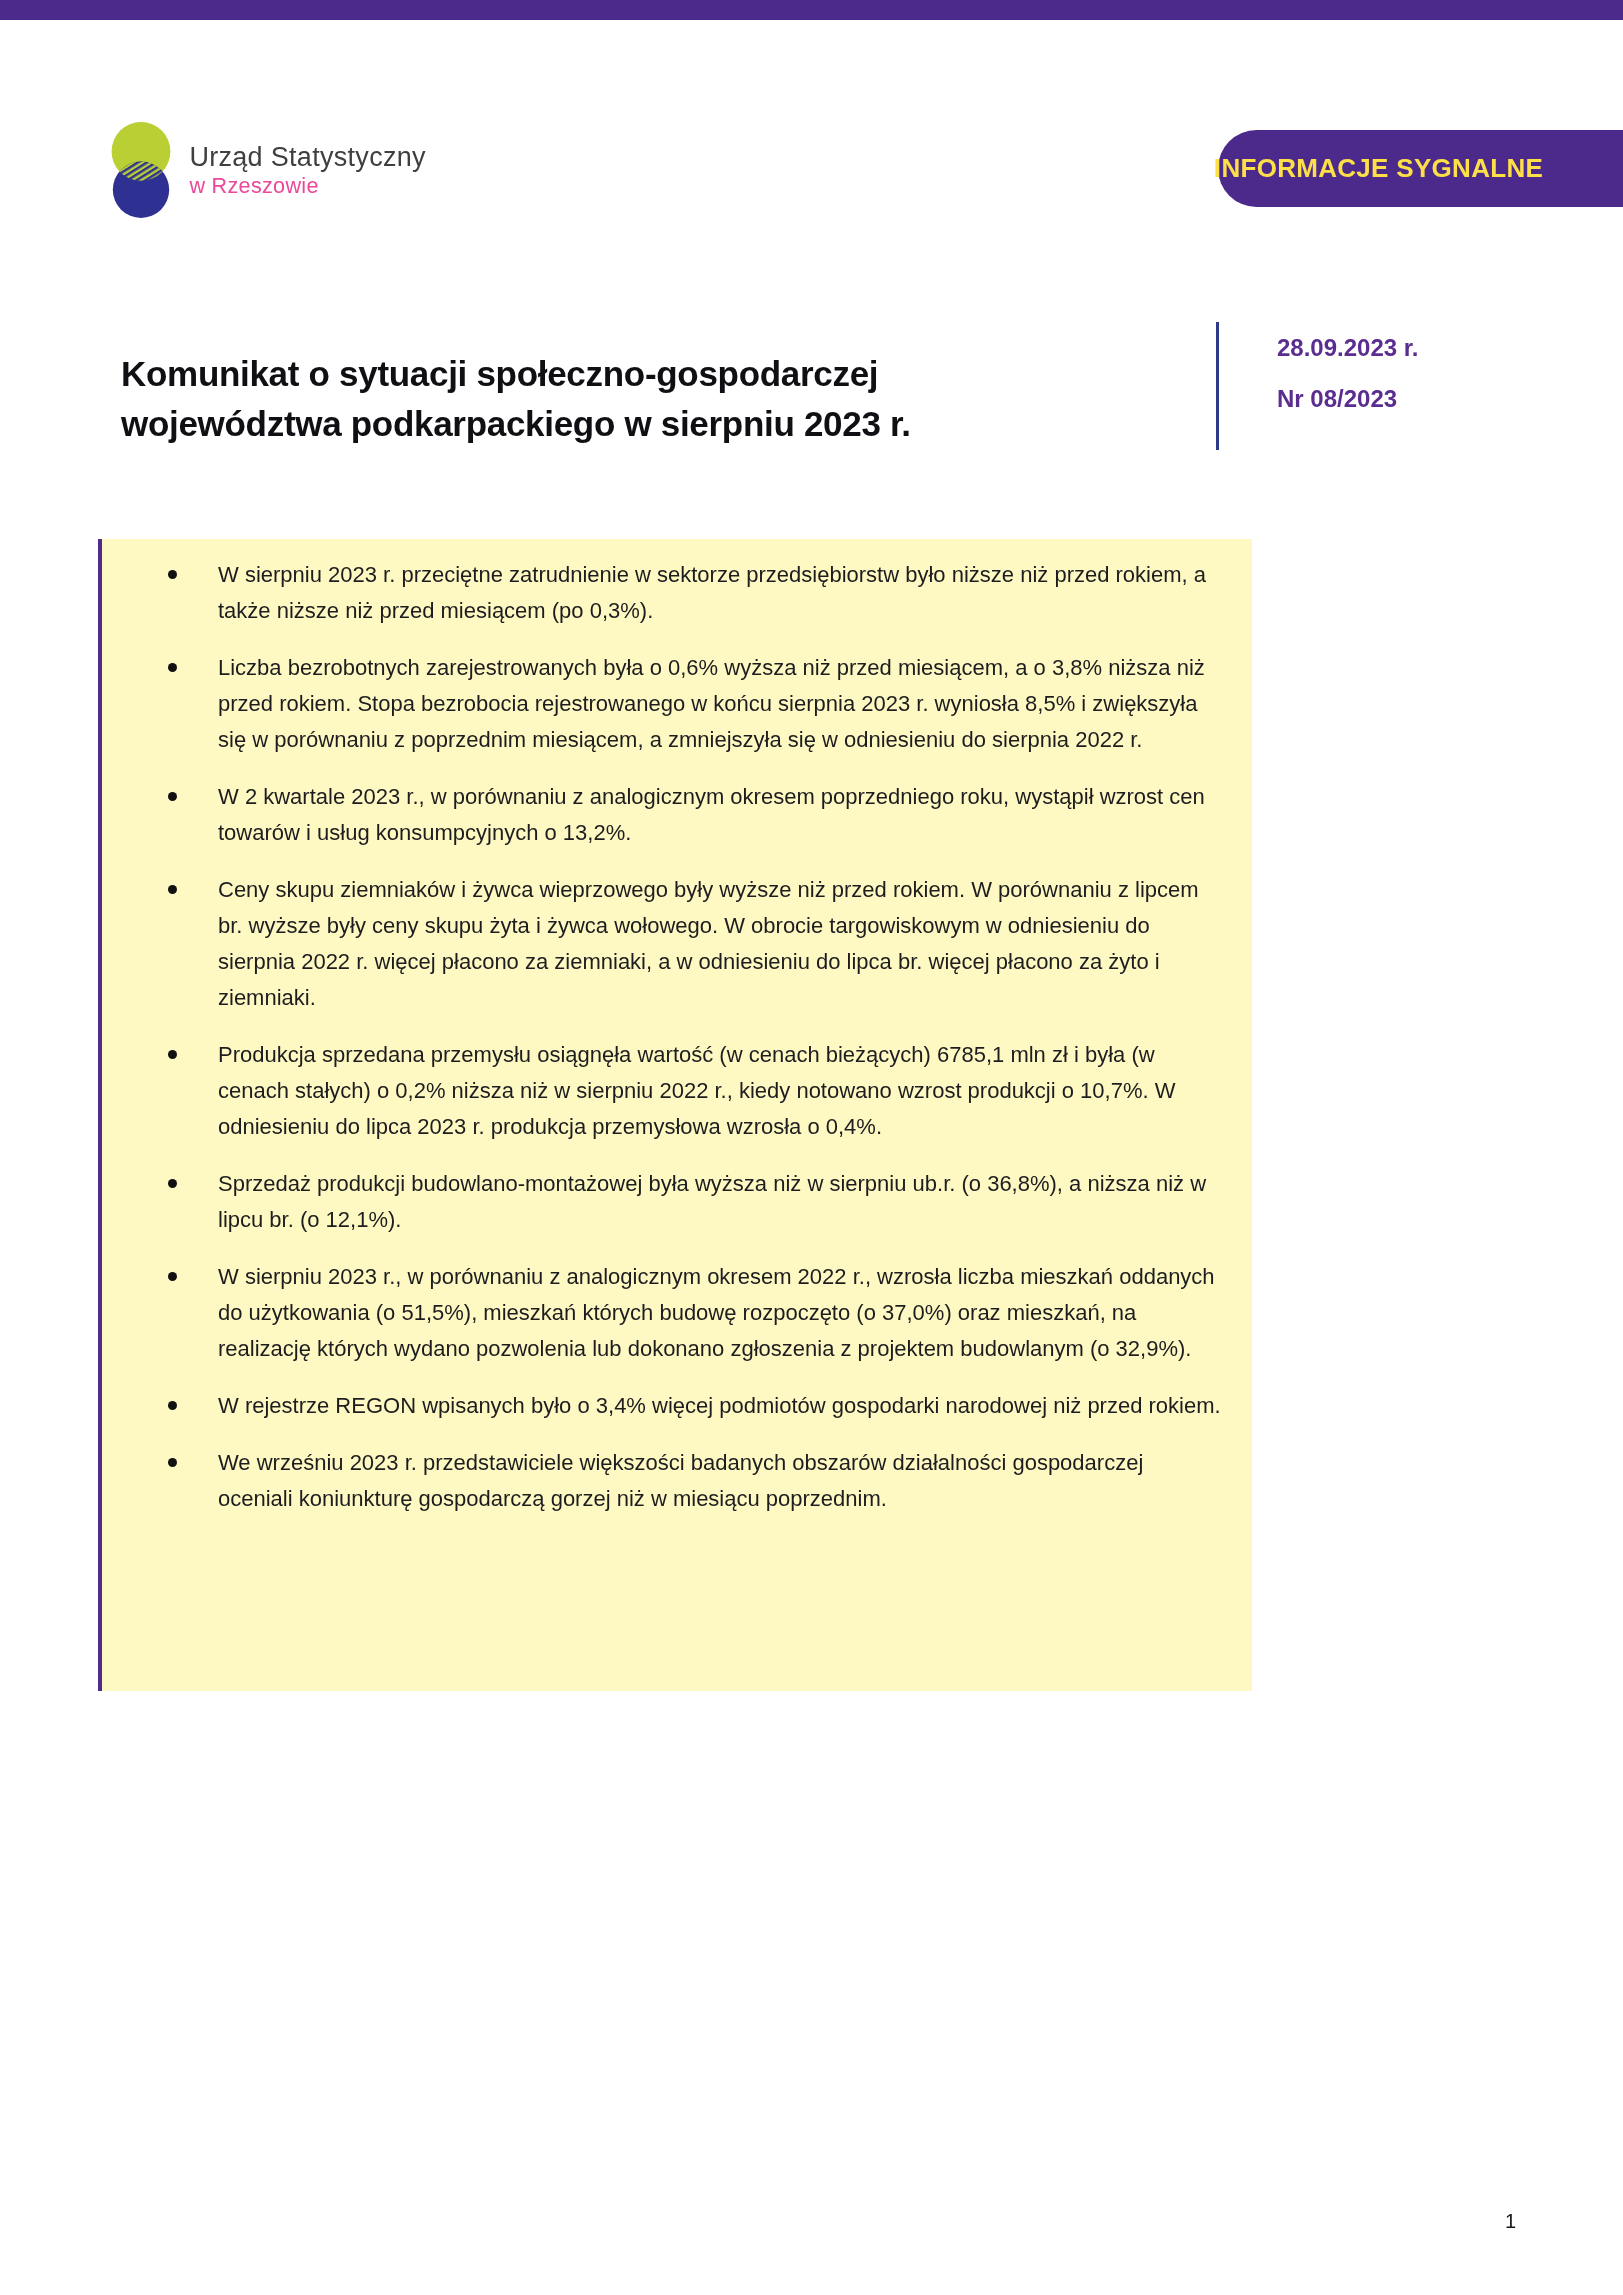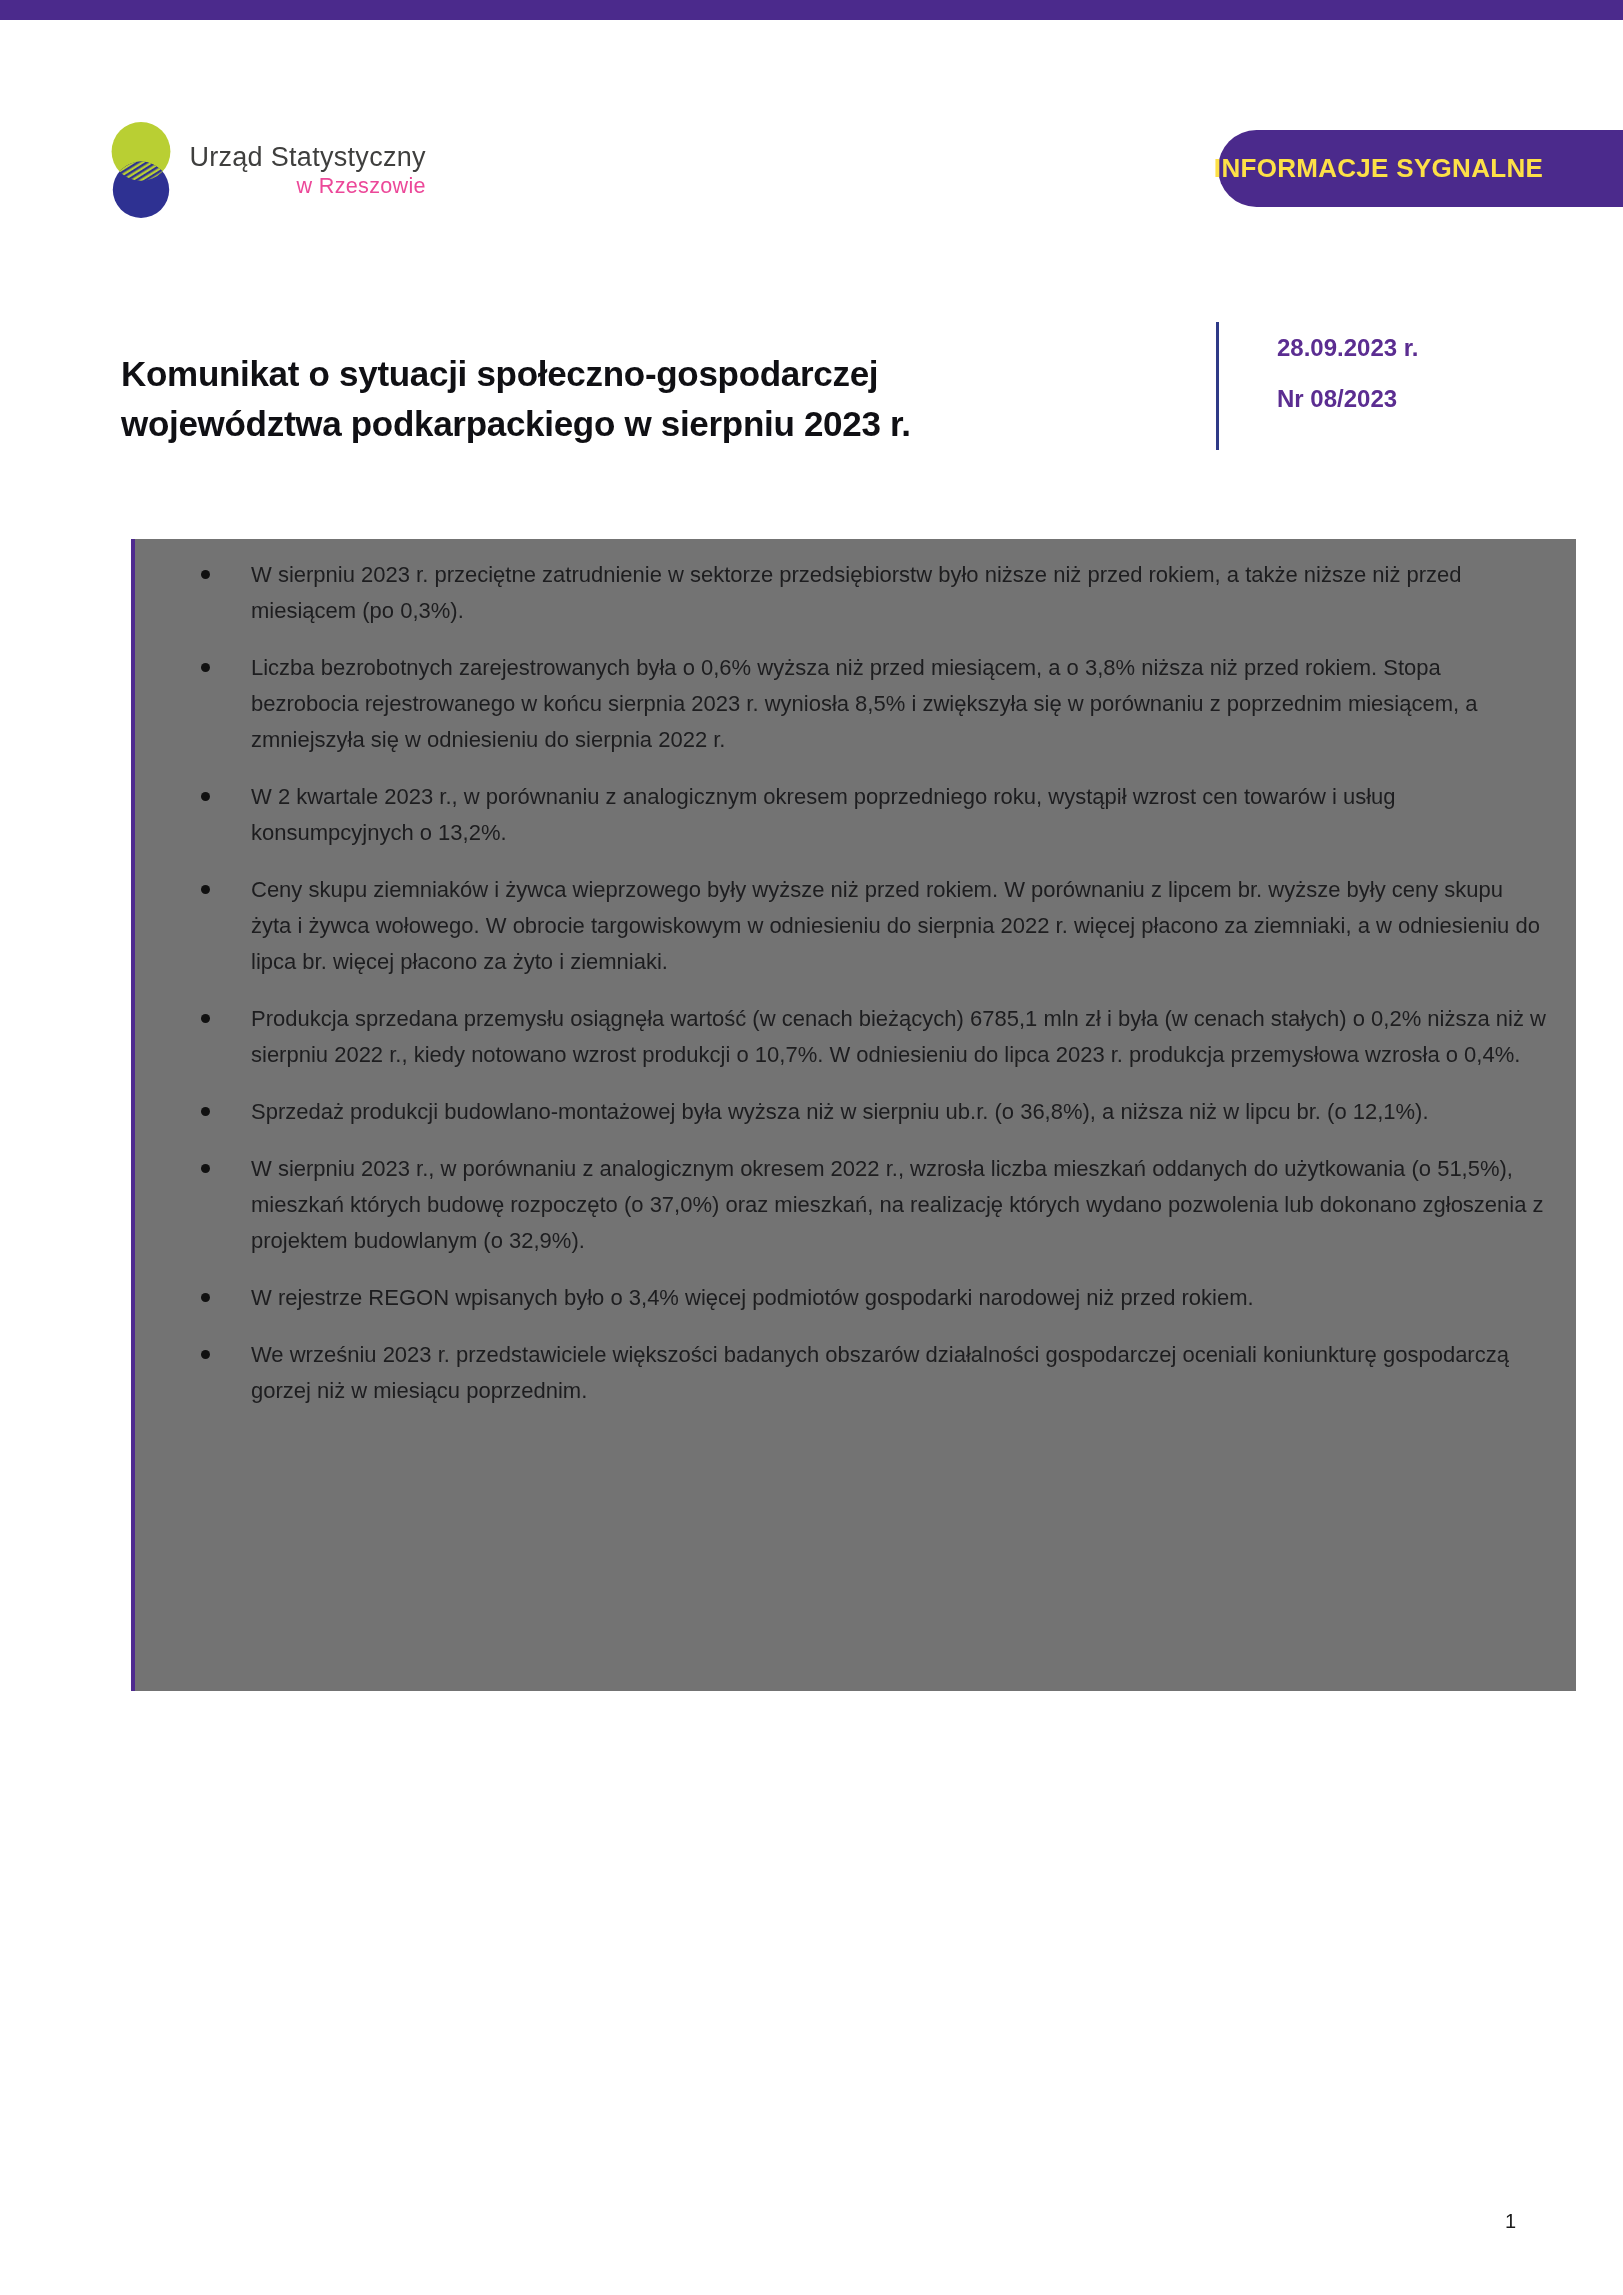--- a/index.html
+++ b/index.html
@@ -12,21 +12,21 @@
     color:#1d1d1f;
   }
   
   .top-bar{
     position:absolute;left:0;top:0;width:1623px;height:19.6px;
     background:#4b2a8c;
   }
   
   .logo{
     position:absolute;left:107px;top:122px;
-    display:flex;align-items:center;gap:14.4px;text-align:right;
+    display:flex;align-items:center;gap:14.4px;
   }
   .logo-text{display:flex;flex-direction:column;}
   .org-name{font-size:27px;line-height:31px;color:#3f3f3e;letter-spacing:0.3px;}
   .org-city{font-size:21.6px;line-height:26px;color:#ec4899;letter-spacing:0.3px;}
   
   .badge{
     position:absolute;left:1218px;top:130px;width:419px;height:77px;
     background:#4b2a8c;border-radius:39px 0 0 39px;
     display:flex;align-items:center;justify-content:center;
     padding-right:98px;box-sizing:border-box;
@@ -45,27 +45,26 @@
     position:absolute;left:1216px;top:322px;width:3.3px;height:128px;
     background:#2e3a87;
   }
   .meta{position:absolute;left:1277px;top:335px;}
   .meta-date,.meta-number{
     font-size:24px;font-weight:bold;color:#5b2d91;line-height:26px;
   }
   .meta-date{margin-bottom:25px;}
   
   .highlights{
-    position:absolute;left:98px;top:539px;width:1445px;
+    position:absolute;left:98px;top:539px;width:1154px;
     box-sizing:border-box;
-    background:#737373;
+    background:#fef9c3;
     border-left:4.6px solid #4f2b8f;
     padding:18.3px 30px 19.6px 116px;
     min-height:1152px;
-    margin-left:33px;
   }
   .highlights ul{list-style:none;margin:0;padding:0;}
   .highlights li{
     position:relative;
     margin:0 0 21px 0;
     font-size:22px;line-height:36px;color:#1d1d1f;
     text-align:left;
   }
   .highlights li:last-child{margin-bottom:0;}
   .highlights li .dot{

